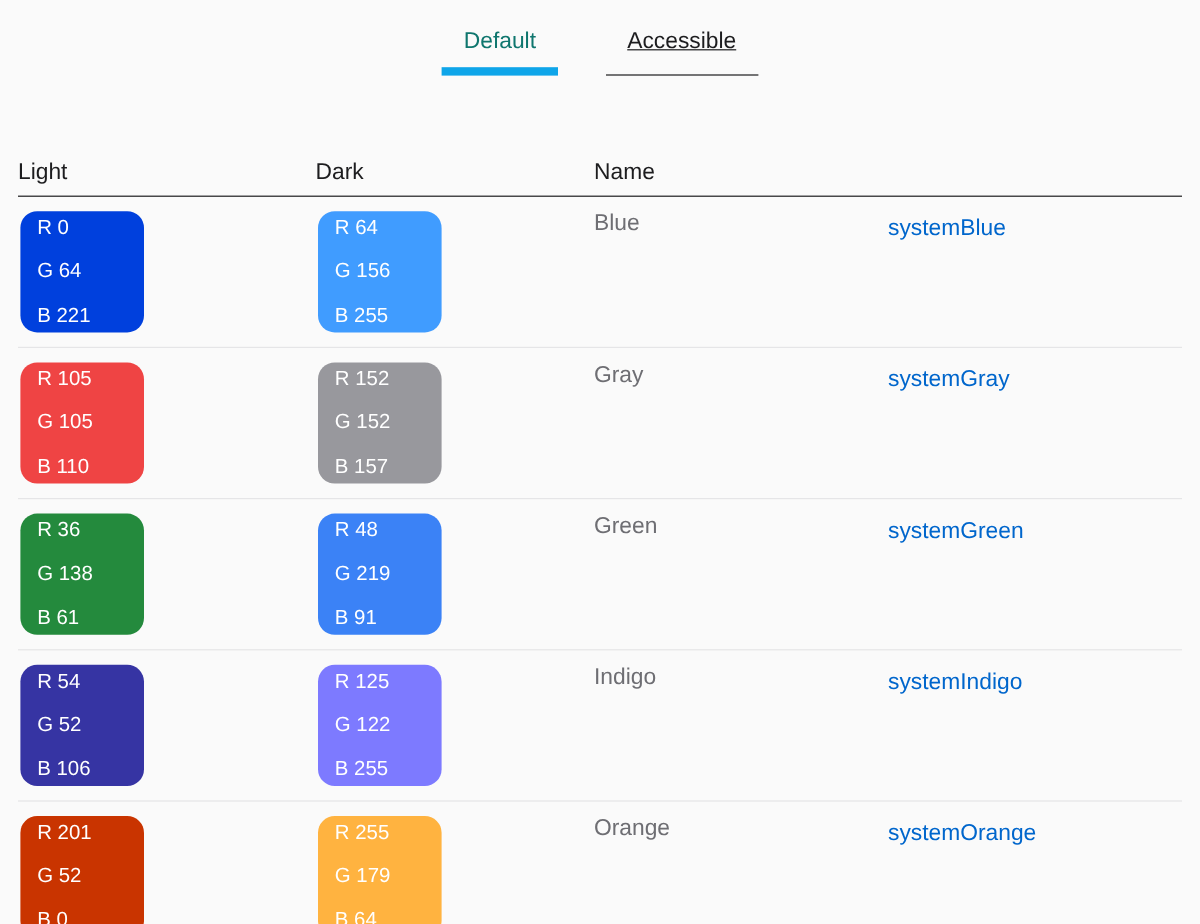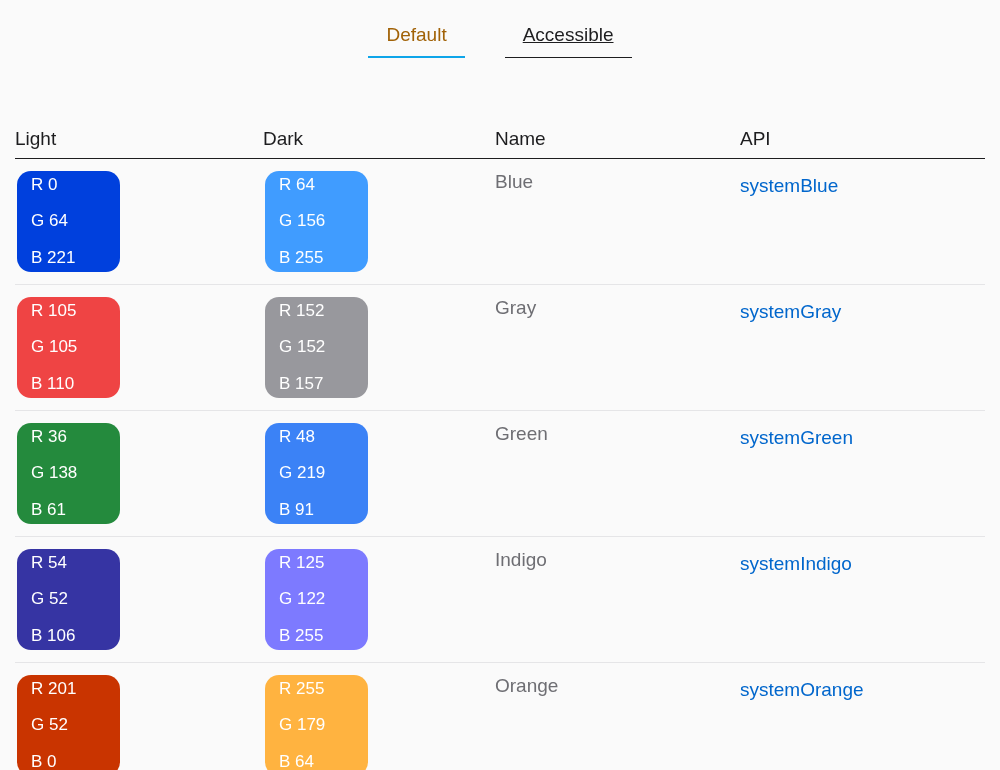--- a/index.html
+++ b/index.html
@@ -14,22 +14,22 @@
     .tabs {
       display: flex;
       justify-content: center;
       gap: 40px;
       padding-top: 18px;
       padding-bottom: 8px;
     }
     .tab {
       font-size: 19px;
       padding: 6px 18px 10px 18px;
-      color: #a16207;
-      border-bottom: 2px solid #0ea5e9;
+      color: #0f766e;
+      border-bottom: 7px solid #0ea5e9;
       cursor: pointer;
     }
     .tab.active {
       color: #1d1d1f;
       border-bottom: 1px solid #1d1d1f;
       text-decoration: underline;
     }
     .table {
       width: 100%;
       padding: 0 15px;
@@ -90,21 +90,20 @@
   <div class="tab">Default</div>
   <div class="tab active">Accessible</div>
 </div>
 
 <div class="table">
 
   <div class="row header-row">
     <div class="col col-light">Light</div>
     <div class="col col-dark">Dark</div>
     <div class="col col-name">Name</div>
-    <div class="col col-api">API</div>
   </div>
 
   <div class="row body-row">
     <div class="col col-light">
       <div class="swatch" style="background:#0040dd">
         <span class="line">R 0</span>
         <span class="line">G 64</span>
         <span class="line">B 221</span>
       </div>
     </div>

